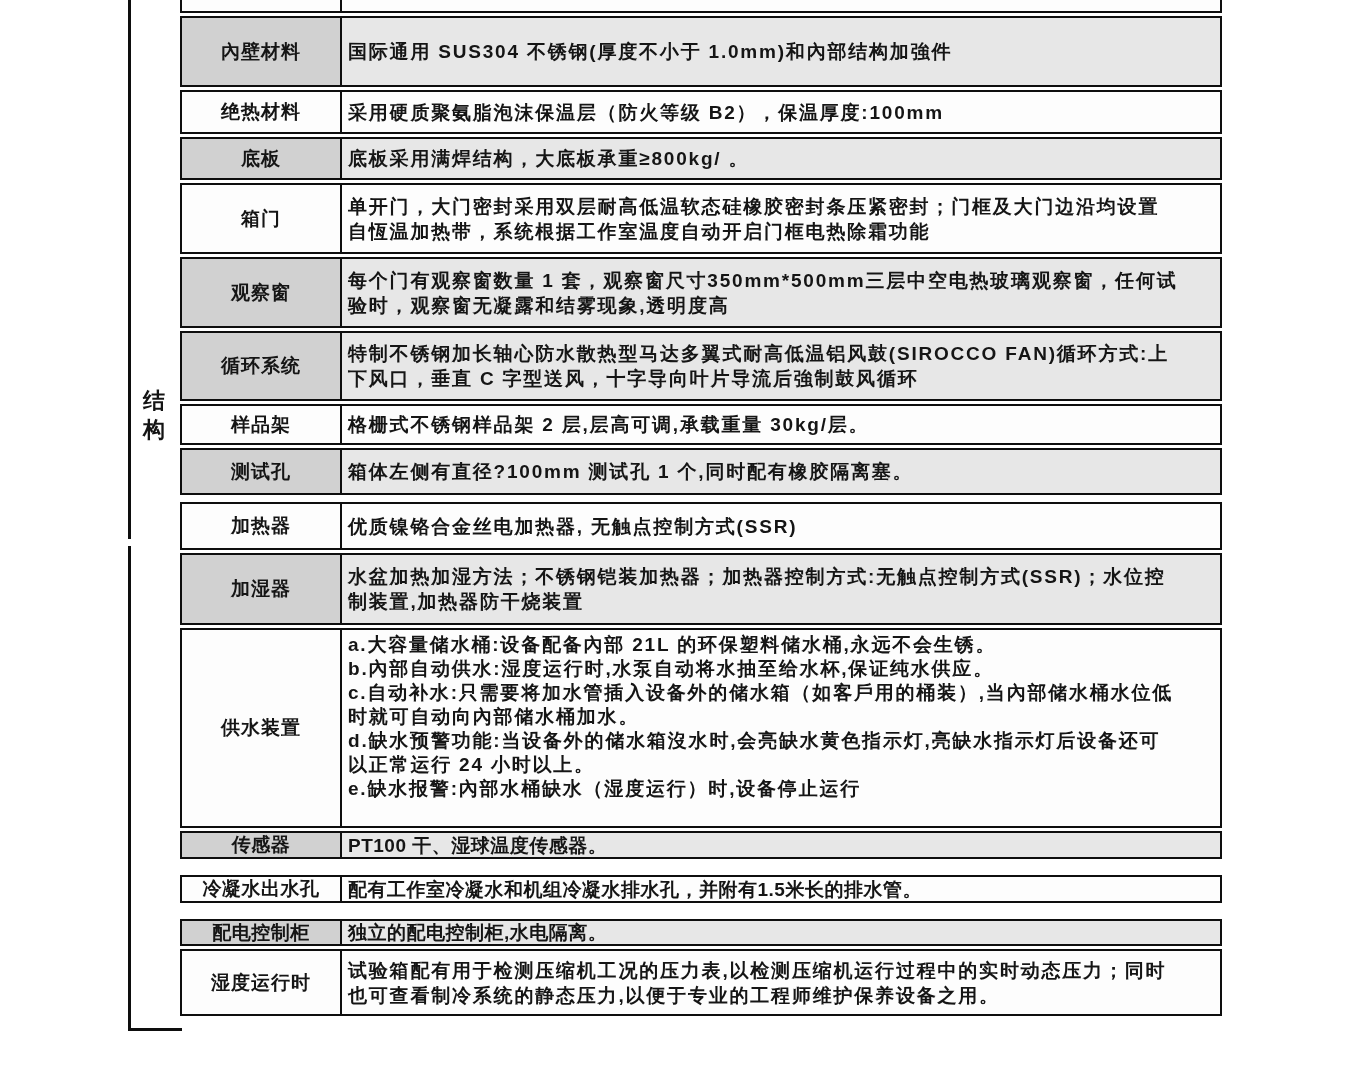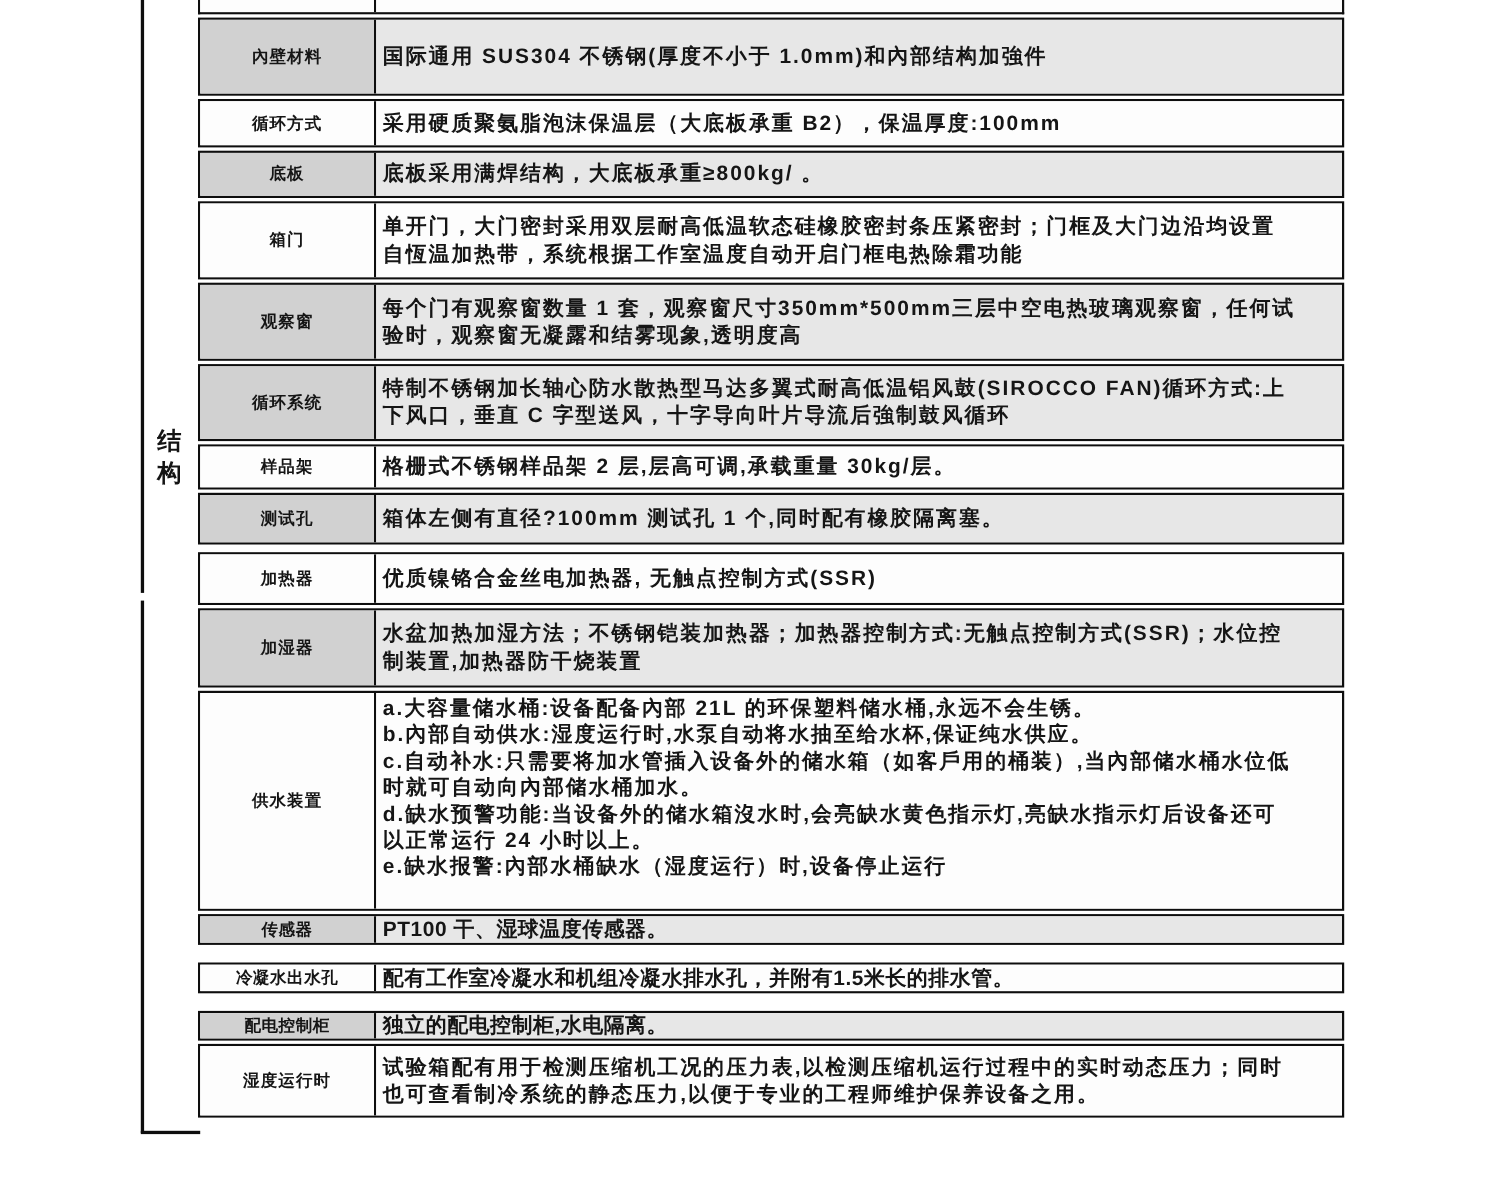--- a/index.html
+++ b/index.html
@@ -15,21 +15,21 @@
   .section-label span{display:inline-block;width:1em;font-size:22px;font-weight:700;line-height:29px;
         word-break:break-all;white-space:normal;color:#141414;}
   .rows{position:absolute;left:52px;top:0;width:1042px;}
   .row{display:flex;border:2px solid #0e0e0e;background:#fdfdfd;box-sizing:border-box;margin-top:3px;}
   .row.first{margin-top:0;}
   .row.big-gap{margin-top:7px;}
   .row.tight{margin-top:16px;}
   .row.partial{border-top:none;}
   .cell{box-sizing:border-box;}
   .label{width:160px;border-right:2px solid #0e0e0e;display:flex;align-items:center;justify-content:center;
-        font-weight:700;font-size:15px;letter-spacing:1px;text-align:center;background:#fdfdfd;}
+        font-weight:700;font-size:19px;letter-spacing:1px;text-align:center;background:#fdfdfd;}
   .content{flex:1;display:flex;flex-direction:column;justify-content:center;
         padding:1px 4px 1px 6px;font-size:19px;font-weight:600;letter-spacing:1.8px;
         line-height:25px;white-space:pre-line;background:#fdfdfd;}
   .row.gray .label{background:#d1d1d1;}
   .row.gray .content{background:#e7e7e7;}
   .row.dense .content{line-height:24px;justify-content:flex-start;padding-top:3px;}
   .row.small .content, .row.small .label{letter-spacing:0.5px;}
 </style>
 </head>
 <body>
@@ -51,22 +51,22 @@
         <div class="cell label"></div>
         <div class="cell content"></div>
       </div>
 
       <div class="row gray" style="height:71px">
         <div class="cell label">內壁材料</div>
         <div class="cell content">国际通用 SUS304 不锈钢(厚度不小于 1.0mm)和內部结构加強件</div>
       </div>
 
       <div class="row" style="height:44px">
-        <div class="cell label">循环方式</div>
-        <div class="cell content">采用硬质聚氨脂泡沫保温层（大底板承重 B2），保温厚度:100mm</div>
+        <div class="cell label">绝热材料</div>
+        <div class="cell content">采用硬质聚氨脂泡沫保温层（防火等级 B2），保温厚度:100mm</div>
       </div>
 
       <div class="row gray" style="height:43px">
         <div class="cell label">底板</div>
         <div class="cell content">底板采用满焊结构，大底板承重≥800kg/ 。</div>
       </div>
 
       <div class="row" style="height:71px">
         <div class="cell label">箱门</div>
         <div class="cell content">单开门，大门密封采用双层耐高低温软态硅橡胶密封条压紧密封；门框及大门边沿均设置

